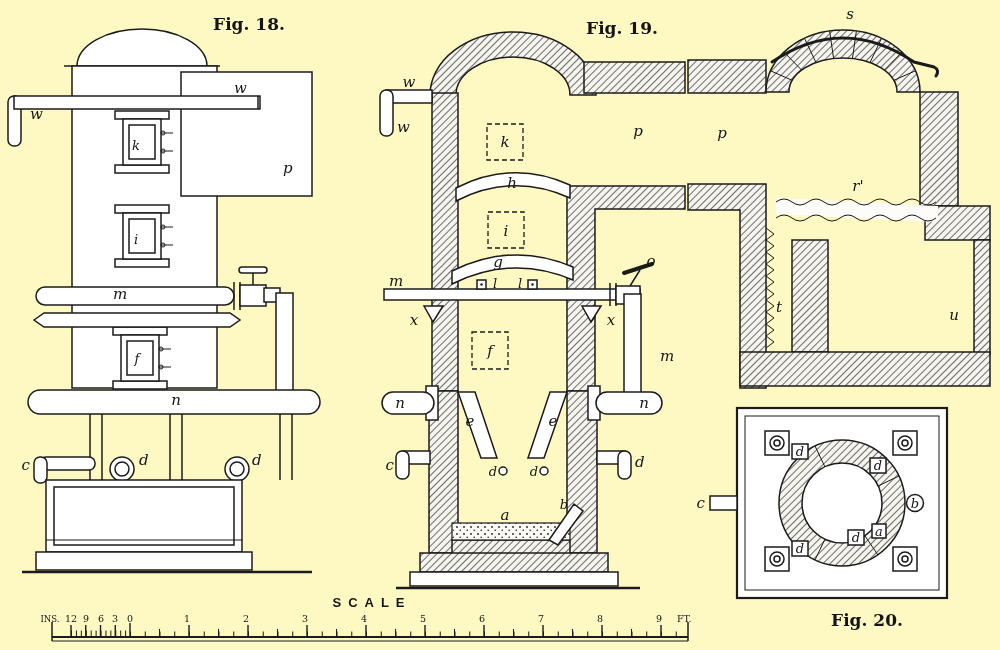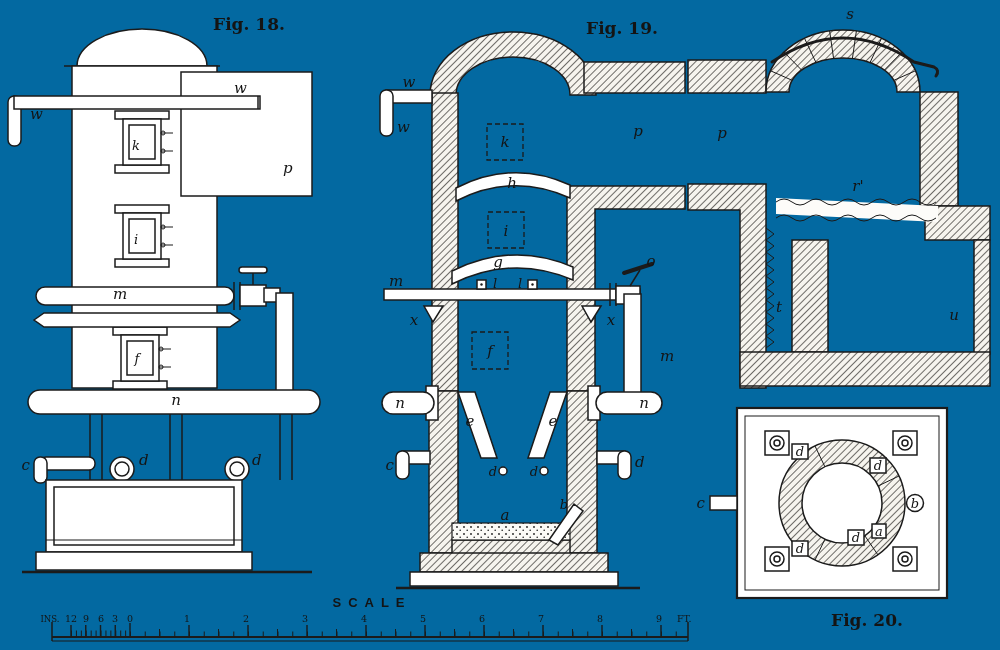--- a/index.html
+++ b/index.html
@@ -1,16 +1,16 @@
 <!DOCTYPE html>
 <html><head>
 <meta charset="utf-8">
 <style>
   html,body{margin:0;padding:0;background:#ffffff;}
-  #page{position:relative;width:1000px;height:650px;background:#0369a1;overflow:hidden;}
+  #page{position:relative;width:1000px;height:650px;background:#fef9c3;overflow:hidden;}
   svg{display:block;}
   
   .s1  {stroke:#1b1b1b;stroke-width:1.5;fill:#fff;}
   .s2  {stroke:#1b1b1b;stroke-width:2.2;fill:#fff;}
   .nf  {stroke:#1b1b1b;stroke-width:1.5;fill:none;}
   .thin{stroke:#1b1b1b;stroke-width:1;fill:none;}
   .hat {stroke:#1b1b1b;stroke-width:1.5;fill:url(#hatch);}
   .stp {stroke:#1b1b1b;stroke-width:1.2;fill:url(#stipple);}
   .dash{stroke:#1b1b1b;stroke-width:1.3;fill:none;stroke-dasharray:5 3;}
   .wb  {fill:#fdfcf9;stroke:none;}

